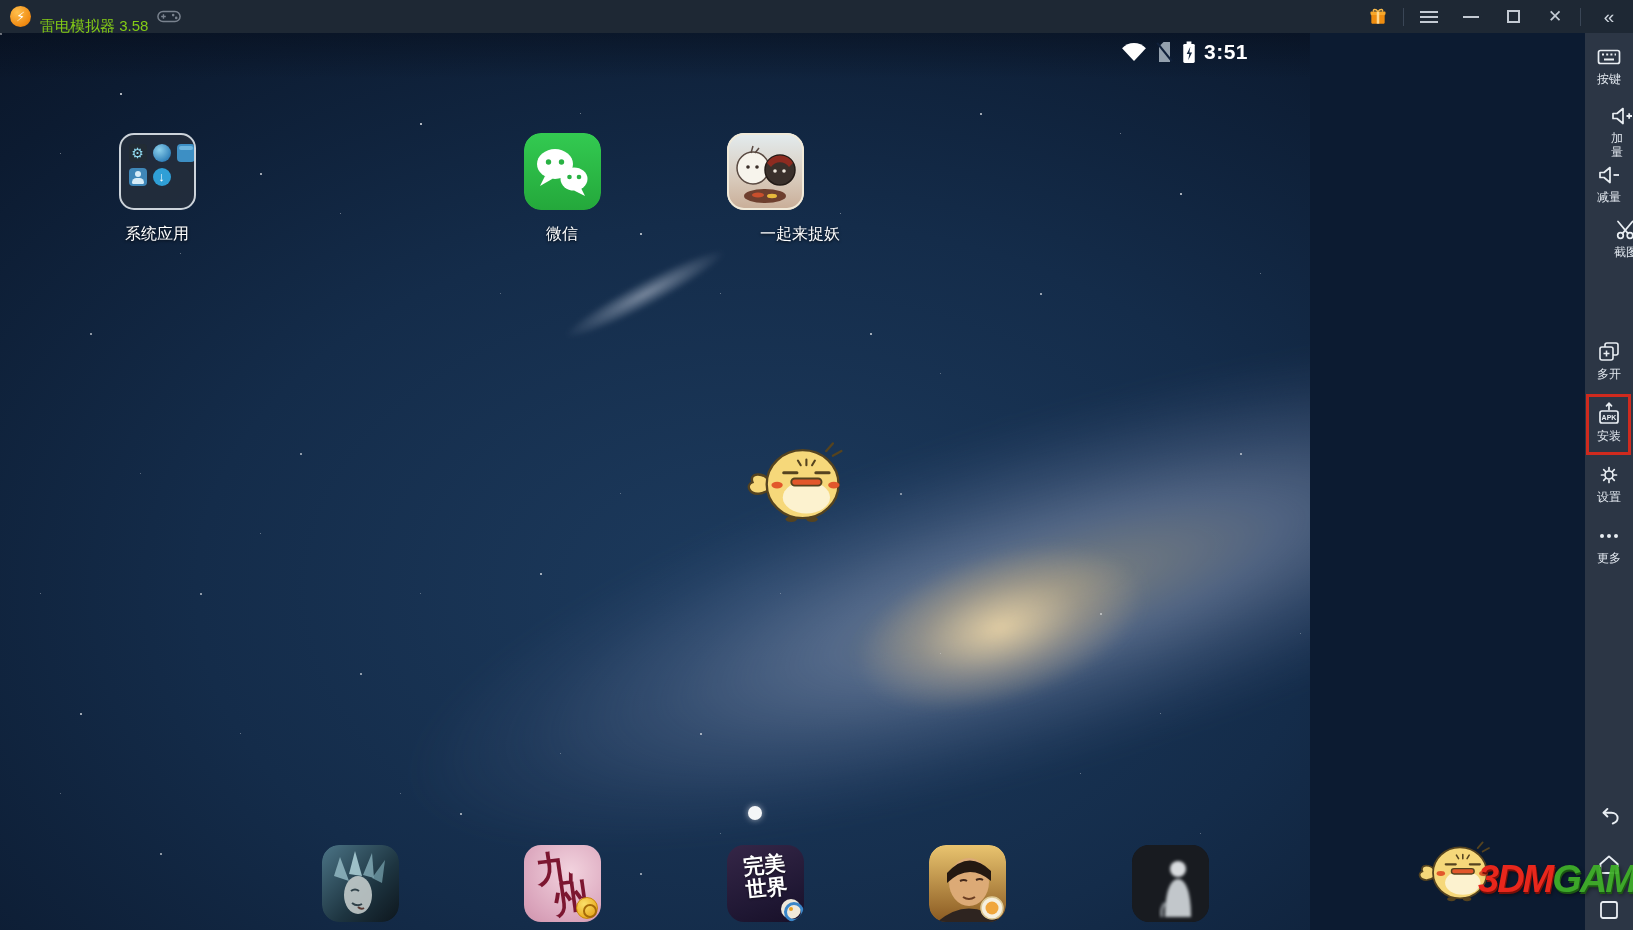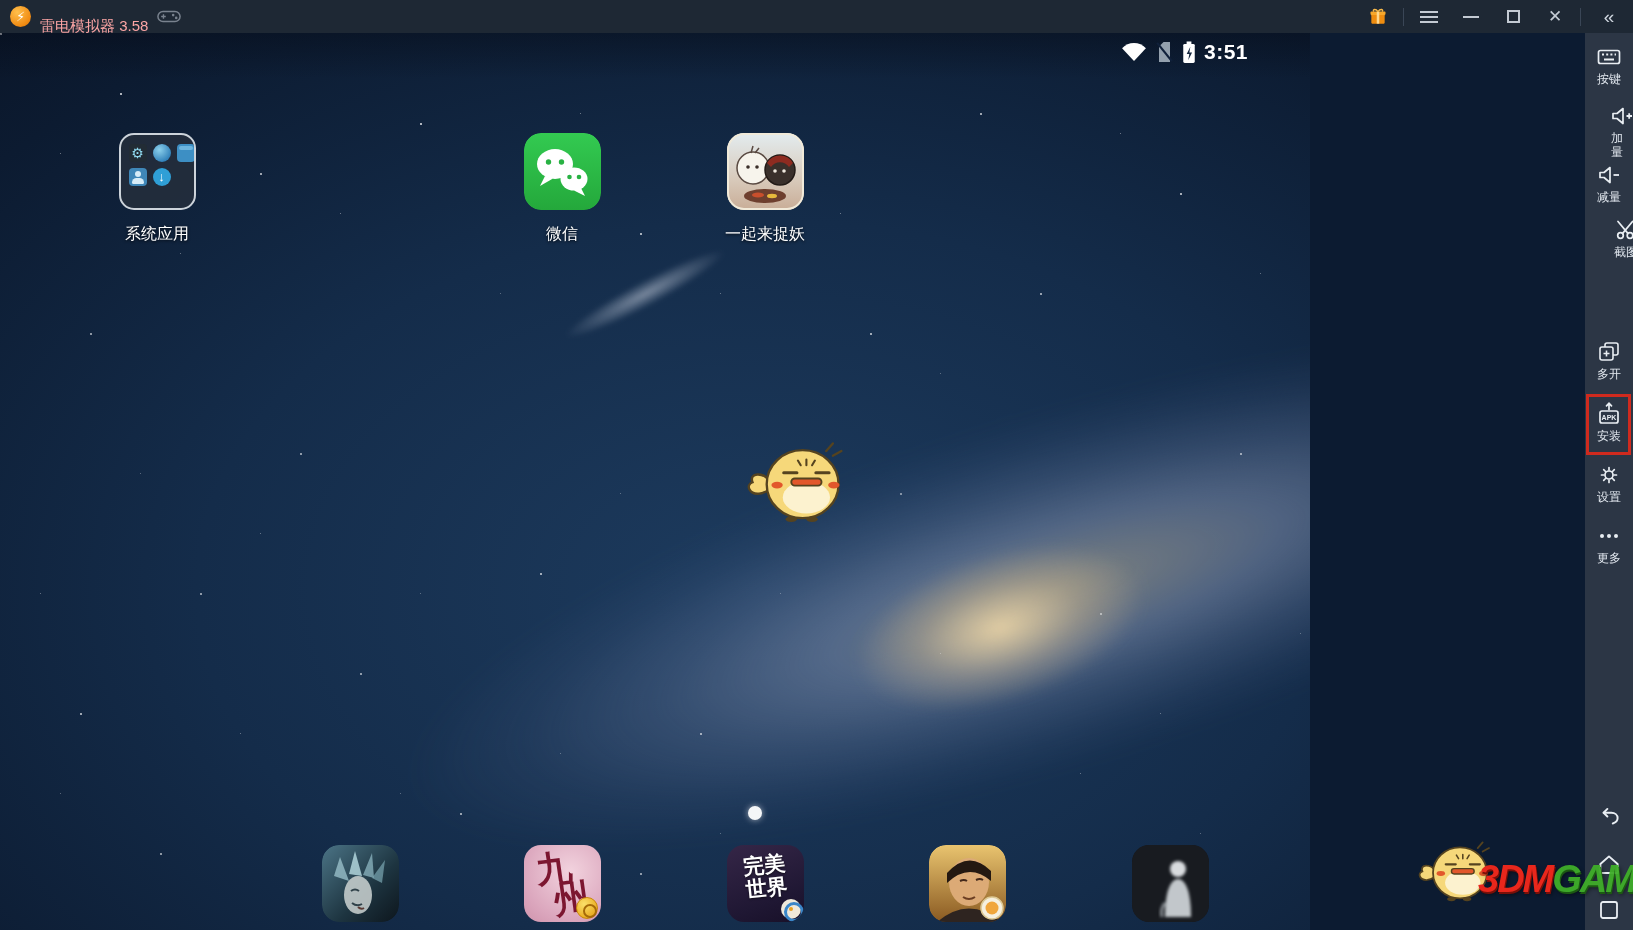--- a/index.html
+++ b/index.html
@@ -7,21 +7,21 @@
   body { font-family:"Liberation Sans","DejaVu Sans",sans-serif; }
   .stage { position:relative; width:1633px; height:930px; overflow:hidden; background:#0c1b31; }
 
   
   .titlebar { position:absolute; left:0; top:0; width:1633px; height:33px; background:#1e2834;
               display:flex; align-items:center; justify-content:space-between; z-index:20; }
   .tb-left { display:flex; align-items:center; gap:9px; padding-left:10px; }
   .logo { width:21px; height:21px; border-radius:50%;
           background:radial-gradient(circle at 35% 30%, #ffc04d, #f08a12 70%, #c86a06);
           color:#fff; font-size:13px; line-height:21px; text-align:center; font-weight:bold; }
-  .tb-title { color:#fca5a5; font-size:15px;margin-top:20px; }
+  .tb-title { color:#84cc16; font-size:15px;margin-top:20px; }
   .tb-right { display:flex; align-items:center; height:33px; }
   .tb-btn { width:42px; height:33px; display:flex; align-items:center; justify-content:center; color:#c3cad3; cursor:default; }
   .tb-sep { width:1px; height:18px; background:#3a4656; margin:0 4px; }
   .menu-lines { width:18px; height:12px; border-top:2px solid #c3cad3; border-bottom:2px solid #c3cad3; position:relative; }
   .menu-lines::after { content:""; position:absolute; left:0; right:0; top:3px; height:2px; background:#c3cad3; }
   .min-glyph { width:16px; height:2px; background:#c3cad3; }
   .max-glyph { width:13px; height:13px; border:2px solid #c3cad3; }
   .close-glyph { font-size:17px; line-height:17px; }
   .collapse-btn { width:48px; text-align:center; color:#cfd6df; font-size:19px; }
 
@@ -232,21 +232,21 @@
             <circle cx="37.5" cy="29" r="2.7" fill="#28b243"></circle>
           <ellipse cx="50" cy="46" rx="13.5" ry="11.5" fill="#fff"></ellipse>
           <path d="M57 55 L61 63 L50 57.5 Z" fill="#fff"></path>
           <circle cx="45.5" cy="44" r="2.3" fill="#28b243"></circle>
             <circle cx="55" cy="44" r="2.3" fill="#28b243"></circle>
         </svg>
       </div>
       <div class="app-label">微信</div>
     </div>
 
-    <div class="app" style="left:690px; top:100px;">
+    <div class="app" style="left:690px; top:100px;text-align:right;">
       <div class="app-icon">
         <svg width="77" height="77" viewBox="0 0 77 77">
           <defs>
               <linearGradient id="zyg" x1="0" y1="0" x2="0" y2="1">
             <stop offset="0" stop-color="#e3ecef"></stop>
                 <stop offset="0.6" stop-color="#d8cabb"></stop>
                 <stop offset="1" stop-color="#c9ad97"></stop>
               </linearGradient>
             </defs>
           <rect width="77" height="77" rx="17" fill="url(#zyg)" stroke="#f1ead9" stroke-width="4"></rect>

